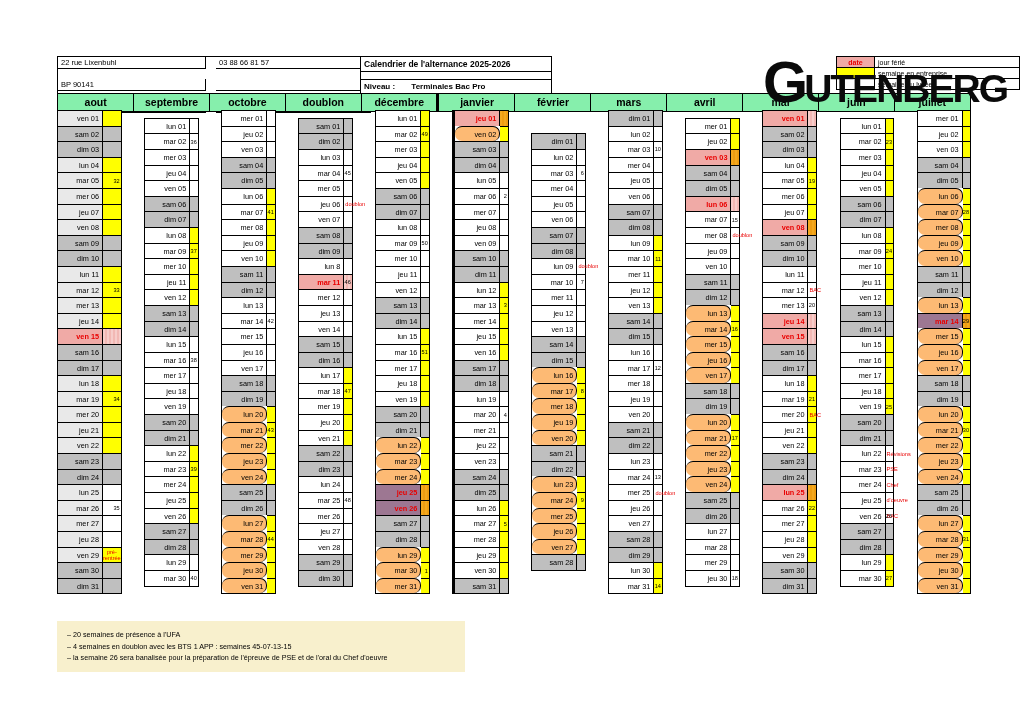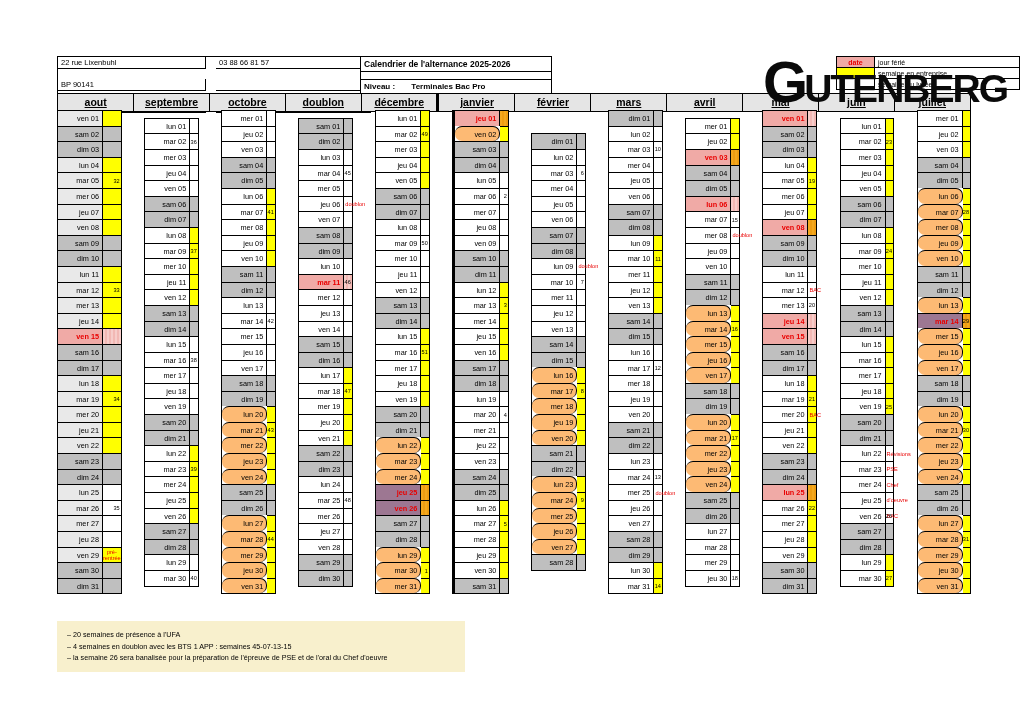--- a/index.html
+++ b/index.html
@@ -36,21 +36,21 @@
   #logo .g-rest{font-size:39px;line-height:39px;}
 
   
   #calendar{position:absolute;left:57px;top:94px;width:914px;}
   #year-row{display:flex;}
   .year-cell{border:1.5px solid #000;text-align:center;font-weight:bold;font-size:10px;
              padding:1px 0;background:#fff;}
   .y5{flex:5;} .y7{flex:7;margin-left:-1.5px;}
   #month-names{display:flex;margin-top:-1.5px;}
   .month-name{flex:1;text-align:center;font-weight:bold;font-size:10.5px;border:1.5px solid #000;
-              margin-left:-1.5px;padding:2.5px 0;background:#e5e5e5;overflow:hidden;text-decoration:underline;}
+              margin-left:-1.5px;padding:2.5px 0;background:#86efac;overflow:hidden;}
   .month-name:first-child{margin-left:0;}
   #cols{display:flex;align-items:center;margin-top:-1.5px;gap:24px;}
   .month-col{flex:1;display:grid;grid-template-columns:45px 1fr;grid-auto-rows:15.6px;
              border:1.5px solid #000;border-top:none;margin-left:-1.5px;background:#fff;}
   .month-col:first-child{margin-left:0;}
   .ysplit{border-left-width:3px;}
   .dlab{font-size:7.3px;text-align:right;padding-right:3px;line-height:15.6px;
         border-right:1px solid #000;border-top:1px solid #000;background:#fff;overflow:hidden;box-sizing:border-box;}
   .dcell{position:relative;border-top:1px solid #000;box-sizing:border-box;overflow:visible;}
   
@@ -369,21 +369,21 @@
           <div class="dlab t-l">jeu 06</div>
           <div class="dcell c-l">
             <span class="note">doublon</span>
           </div>
           <div class="dlab t-l">ven 07</div>
           <div class="dcell c-l"></div>
           <div class="dlab t-w">sam 08</div>
           <div class="dcell c-w"></div>
           <div class="dlab t-w">dim 09</div>
           <div class="dcell c-w"></div>
-          <div class="dlab t-l">lun 10</div>
+          <div class="dlab t-l">lun 8</div>
           <div class="dcell c-l"></div>
           <div class="dlab t-f">mar 11</div>
           <div class="dcell c-f">
             <span class="wk">46</span>
           </div>
           <div class="dlab t-l">mer 12</div>
           <div class="dcell c-l"></div>
           <div class="dlab t-l">jeu 13</div>
           <div class="dcell c-l"></div>
           <div class="dlab t-l">ven 14</div>

